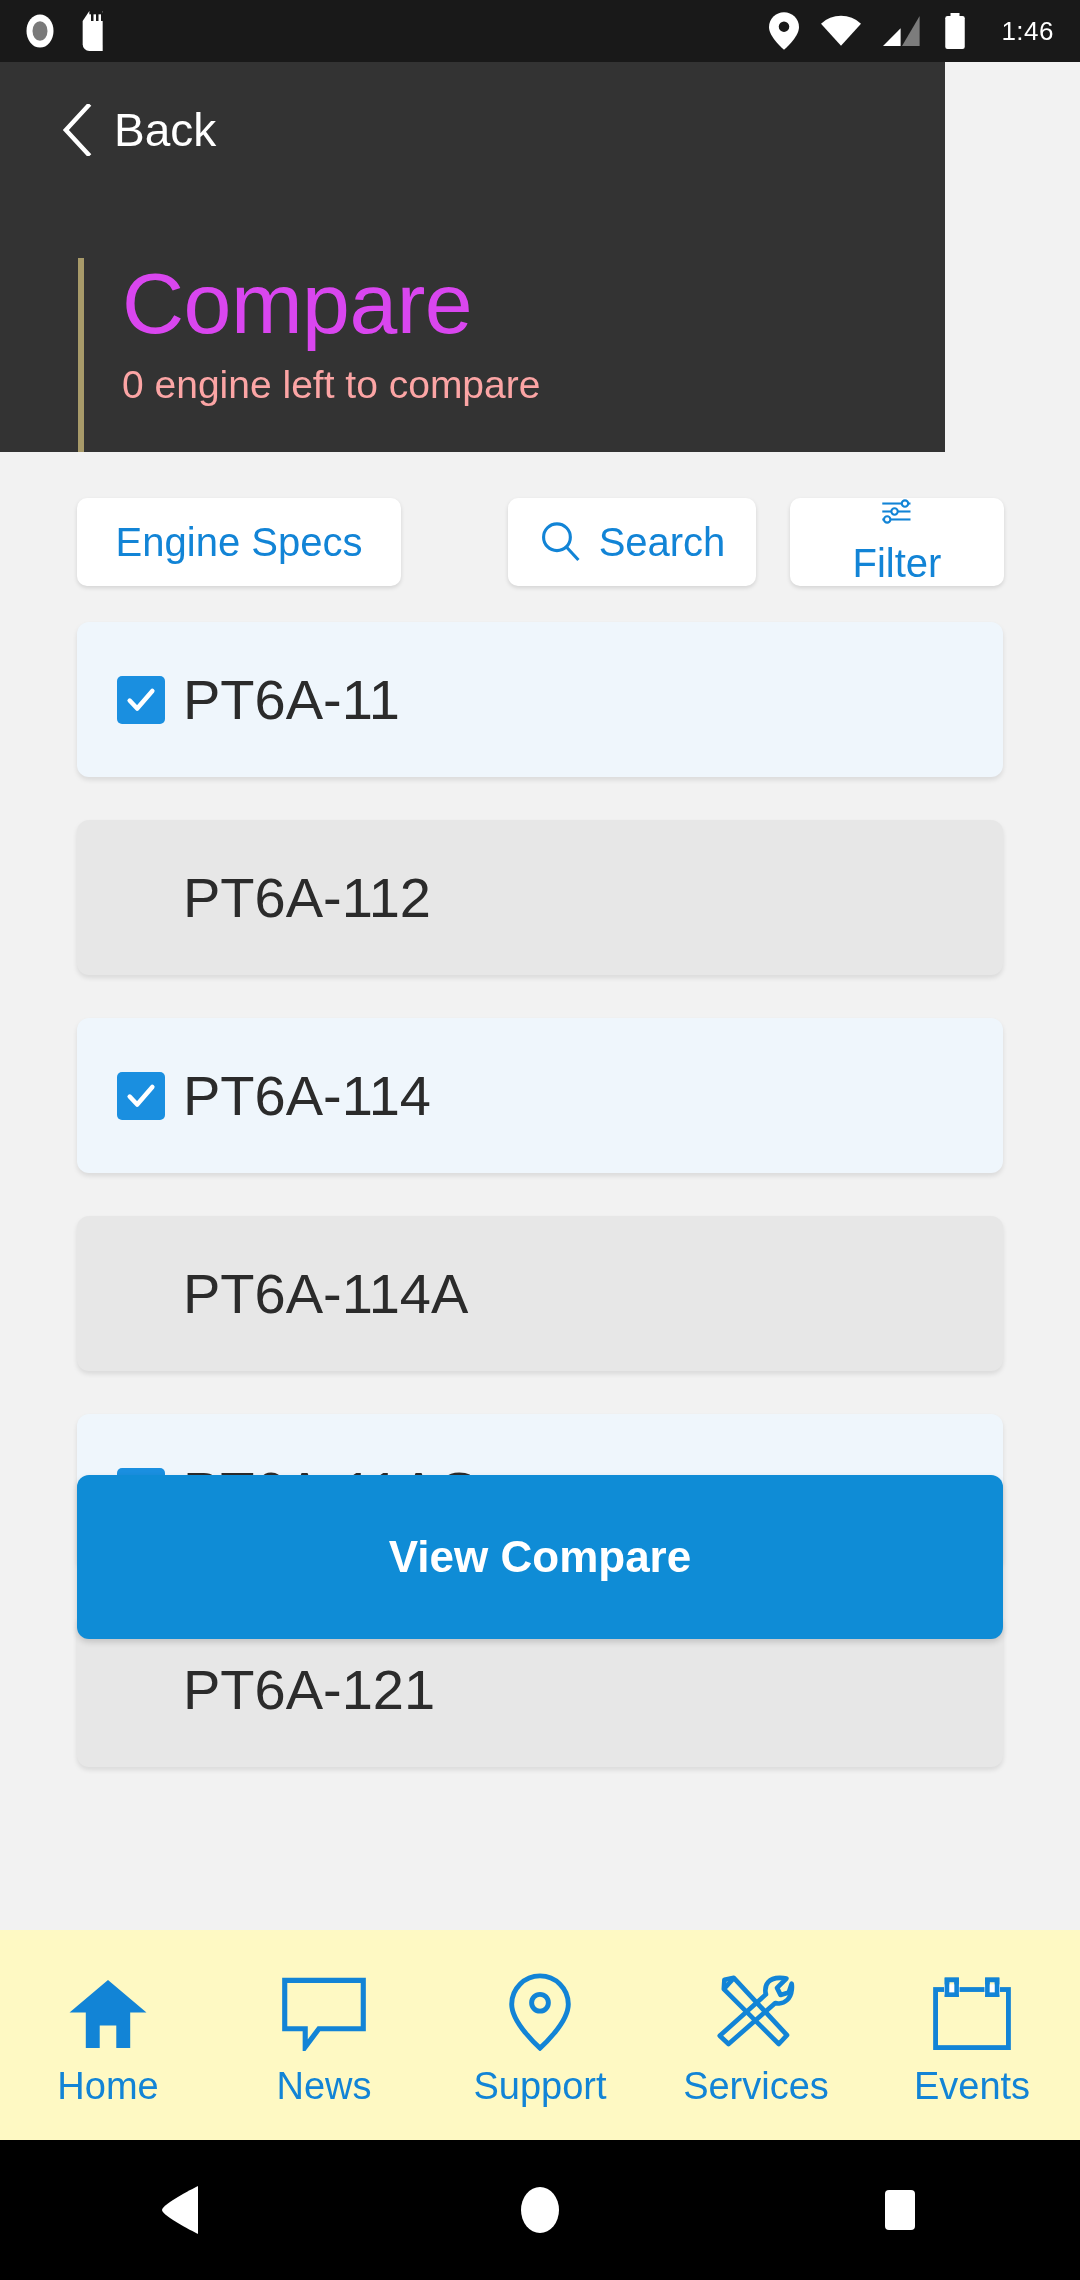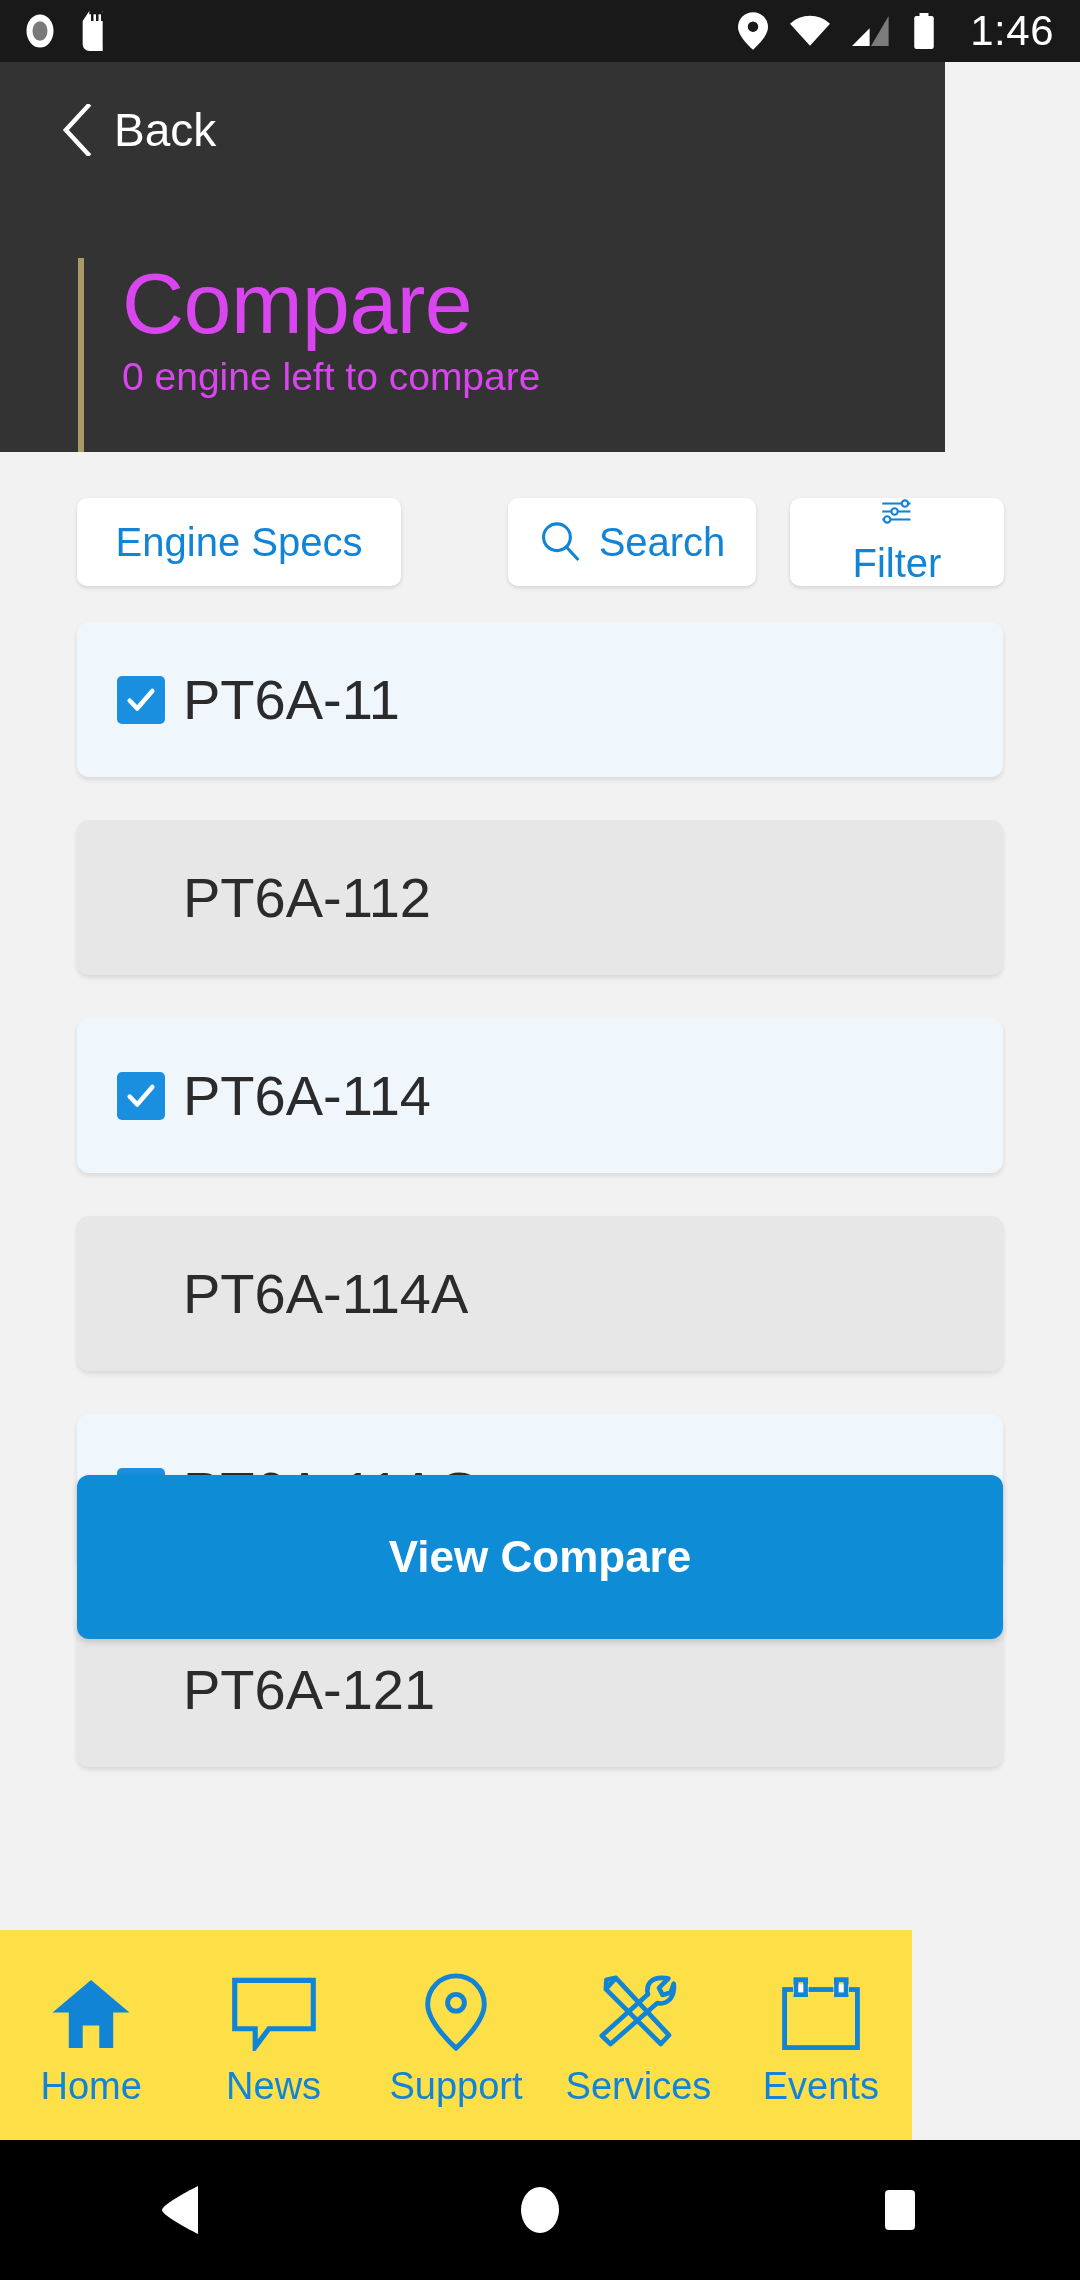--- a/index.html
+++ b/index.html
@@ -28,21 +28,21 @@
     height: 62px;
     background: #191919;
     display: flex;
     align-items: center;
     padding: 0 26px 0 22px;
   }
   .sb-left { display: flex; align-items: center; gap: 22px; }
   .sb-right { display: flex; align-items: center; gap: 22px; margin-left: auto; }
   .sb-time {
     color: #ffffff;
-    font-size: 42px;
+    font-size: 26px;
     letter-spacing: 0.5px;
     margin-left: 12px;
     line-height: 1;
   }
   .ic { display: block; }
 
   
   #header {
     position: absolute;
     top: 62px; left: 0;
@@ -76,24 +76,24 @@
     background: #a89a69;
   }
   #page-title {
     color: #d946ef;
     font-size: 86px;
     font-weight: 400;
     letter-spacing: -0.5px;
     line-height: 1.05;
   }
   #page-subtitle {
-    color: #d946ef;
+    color: #fca5a5;
     font-size: 39px;
     line-height: 1.2;
-    margin-top: 6px;
+    margin-top: 14px;
   }
 
   
   #content {
     position: absolute;
     top: 452px; left: 0;
     width: 1080px;
     height: 1478px;
     background: #f2f2f2;
     overflow: hidden;
@@ -183,23 +183,23 @@
     display: flex;
     align-items: center;
     justify-content: center;
     box-shadow: 0 3px 6px rgba(0,0,0,0.16);
   }
 
   
   #bottom-nav {
     position: absolute;
     top: 1930px; left: 0;
-    width: 912px;
+    width: 1080px;
     height: 210px;
-    background: #fde047;
+    background: #fef9c3;
     display: flex;
   }
   .nav-item {
     flex: 1;
     display: flex;
     flex-direction: column;
     align-items: center;
     justify-content: center;
     gap: 16px;
     padding-top: 8px;

